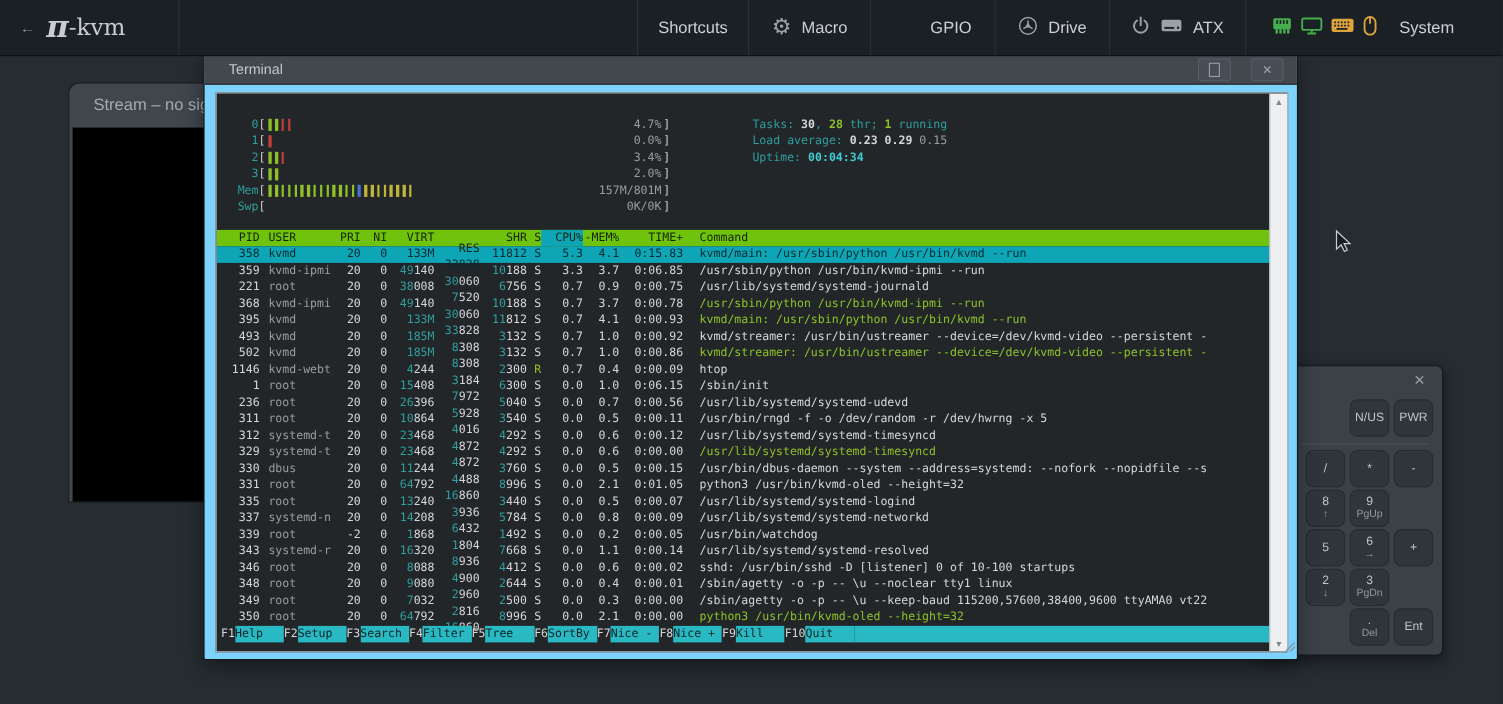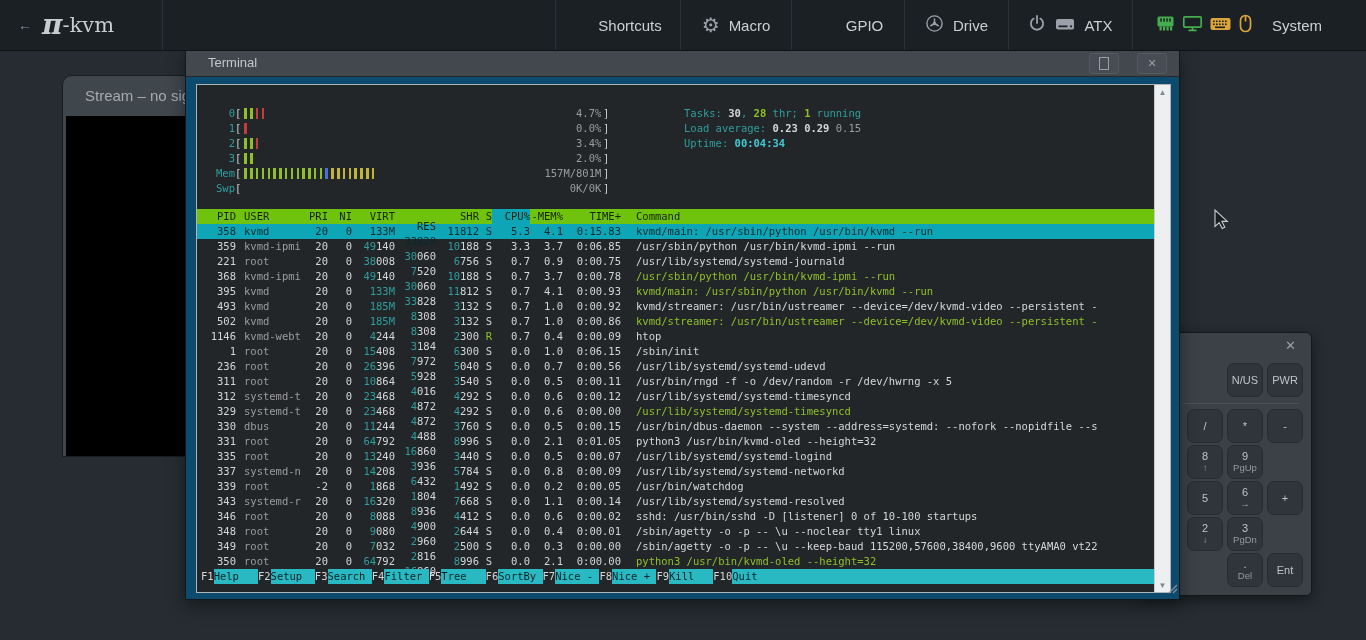--- a/index.html
+++ b/index.html
@@ -10,21 +10,21 @@
   .navbar{position:absolute;left:0;top:0;right:0;height:50px;background:#1b2024;
     border-bottom:1px solid #101316;display:flex;align-items:stretch;z-index:3;}
   .nav-logo{width:144px;display:flex;align-items:center;padding-left:18px;border-right:1px solid #2b3136;color:#c9ccd0;}
   .back-arrow{color:#8a9096;font-size:14px;margin-right:10px;}
   .logo-pi{font-family:"DejaVu Serif",serif;font-style:italic;font-weight:bold;font-size:28px;line-height:1;}
   .logo-suffix{font-family:"DejaVu Serif",serif;font-size:21px;line-height:1;}
   .nav-spacer{flex:1;}
   .nav-item{display:flex;align-items:center;justify-content:center;gap:9px;
     border-left:1px solid #2b3136;color:#ccd0d4;font-size:15px;}
   .nav-item .glyph{color:#9ba1a8;font-size:20px;line-height:1;}
-  .nav-shortcuts{width:100px;padding-left:24px;} .nav-macro{width:110px;} .nav-gpio{width:79px;padding-left:33px;}
+  .nav-shortcuts{width:100px;} .nav-macro{width:110px;} .nav-gpio{width:79px;padding-left:33px;}
   .nav-drive{width:103px;} .nav-atx{width:123px;}
   .nav-system{width:210px;justify-content:flex-start;padding-left:23px;gap:7px;}
   .nav-system .syslabel{margin-left:12px;}
 
   
   .stream{position:absolute;left:62px;top:75px;width:310px;height:380px;background:#3f464c;
     border:1px solid #191d20;border-radius:10px 10px 0 0;z-index:1;}
   .stream-header{height:39px;display:flex;align-items:center;padding-left:22px;color:#a6abb1;font-size:15px;}
   .stream-body{position:absolute;left:3px;right:3px;top:40px;bottom:0;background:#000;}
 
@@ -32,21 +32,21 @@
   .numpad{position:absolute;left:1140px;top:332px;width:170px;height:262px;background:#3b4147;
     border:1px solid #15181b;border-radius:6px;box-shadow:0 4px 14px rgba(0,0,0,.45);z-index:1;}
   .np-close{position:absolute;right:15px;top:5px;color:#9aa0a6;font-size:13px;cursor:default;}
   .np-divider{position:absolute;left:42px;right:12px;top:70px;height:1px;background:#4b5157;}
   .np-key{position:absolute;width:34px;height:32px;background:#2f353b;border:1px solid #272c30;
     border-radius:7px;display:flex;flex-direction:column;align-items:center;justify-content:center;
     color:#bfc4c9;font-size:11px;line-height:12px;}
   .np-key .sub{font-size:9.5px;color:#959ba1;}
 
   
-  .terminal{position:absolute;left:185px;top:48px;width:995px;height:552px;background:#0c4a6e;
+  .terminal{position:absolute;left:185px;top:48px;width:995px;height:552px;background:#7dd3fc;
     border:1px solid #14171a;border-radius:2px;box-shadow:0 6px 18px rgba(0,0,0,.4);z-index:2;box-sizing:border-box;}
   .term-header{height:27px;background:#42484e;border-bottom:1px solid #24282c;display:flex;align-items:center;position:relative;}
   .term-title{margin-left:22px;font-size:13px;color:#c3c7cb;}
   .term-btn{position:absolute;top:4px;width:28px;height:19px;background:#474d54;border:1px solid #565c62;
     border-radius:3px;display:flex;align-items:center;justify-content:center;color:#9aa0a6;font-size:11px;}
   .term-btn.max{right:60px;} .term-btn.close{right:12px;}
   .maxbox{width:8px;height:11px;border:1px solid #9aa0a6;display:block;}
   .term-content{position:absolute;left:10px;right:8px;top:35px;bottom:6px;background:#232629;
     border:1px solid #aeb4ba;overflow:hidden;}
   .term-scrollbar{position:absolute;right:0;top:0;bottom:0;width:15px;background:#edeff1;border-left:1px solid #c6cacd;}

